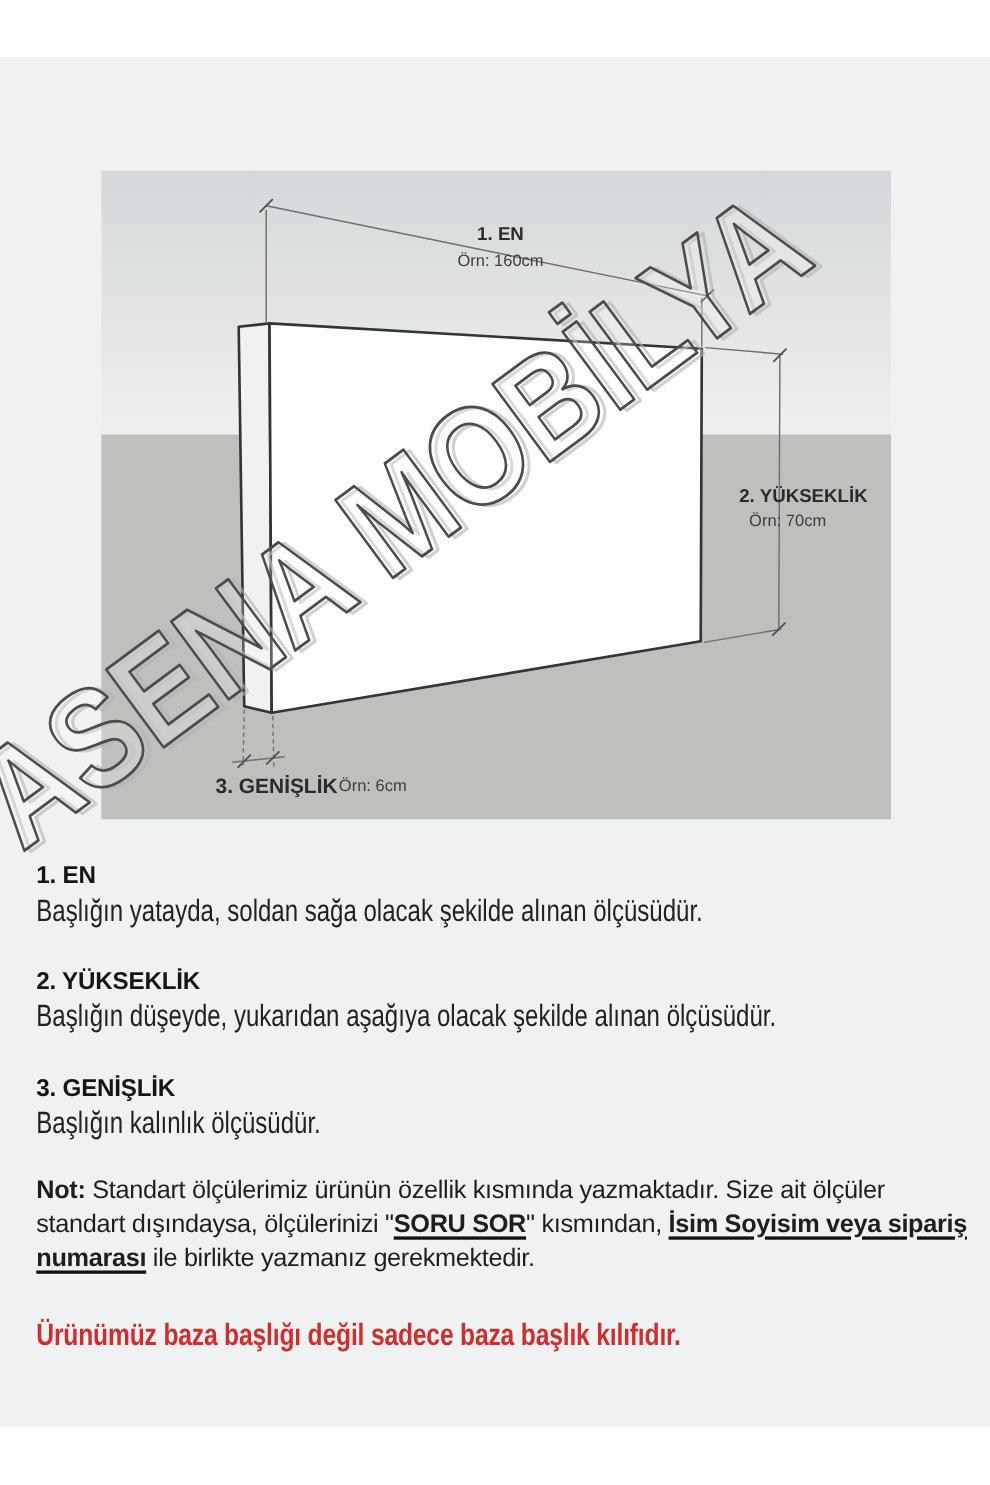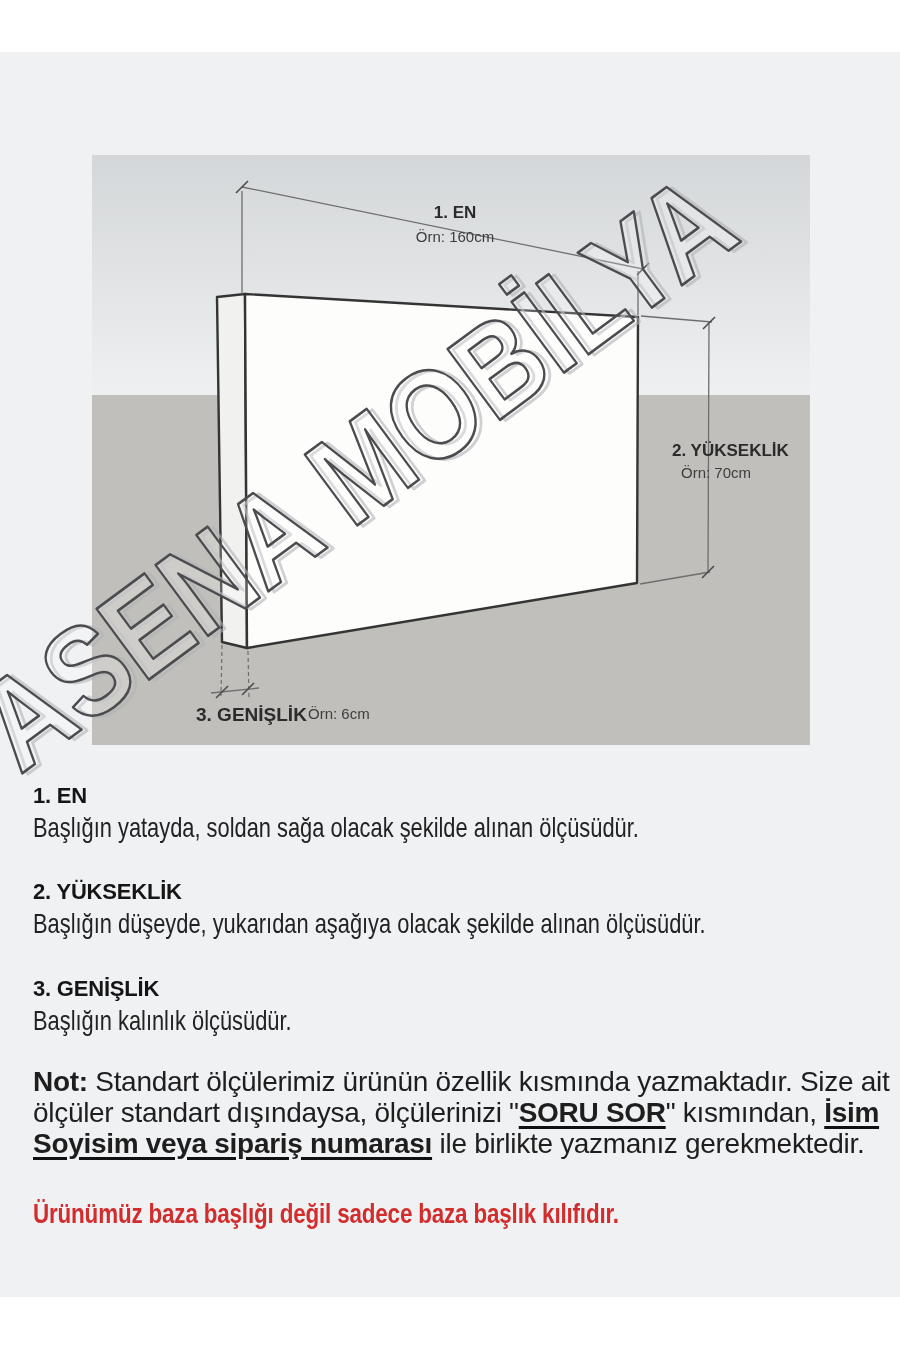--- a/index.html
+++ b/index.html
@@ -42,21 +42,21 @@
   }
   .sec-h.h1{margin-top:13px;}
   .sec-h.h2{margin-top:36px;}
   .sec-h.h3{margin-top:37px;}
   .sec-p{
     margin:4px 0 0 0;font-size:28px;font-weight:400;line-height:30px;
     white-space:nowrap;transform:scale(.78,1);transform-origin:left top;
     color:#222;
   }
   .note{
-    margin:30px 0 0 0;font-size:28px;line-height:31px;letter-spacing:-.3px;
+    margin:30px 0 0 0;font-size:23px;line-height:31px;letter-spacing:-.3px;
     color:#1e1e1e;width:858px;
   }
   .note b{font-weight:700;}
   .note .em{
     font-weight:700;text-decoration:underline;
     text-decoration-thickness:2.5px;text-underline-offset:4px;
     text-decoration-color:#111;
   }
   .warning{
     margin:38px 0 0 0;font-size:28px;font-weight:700;line-height:33px;

